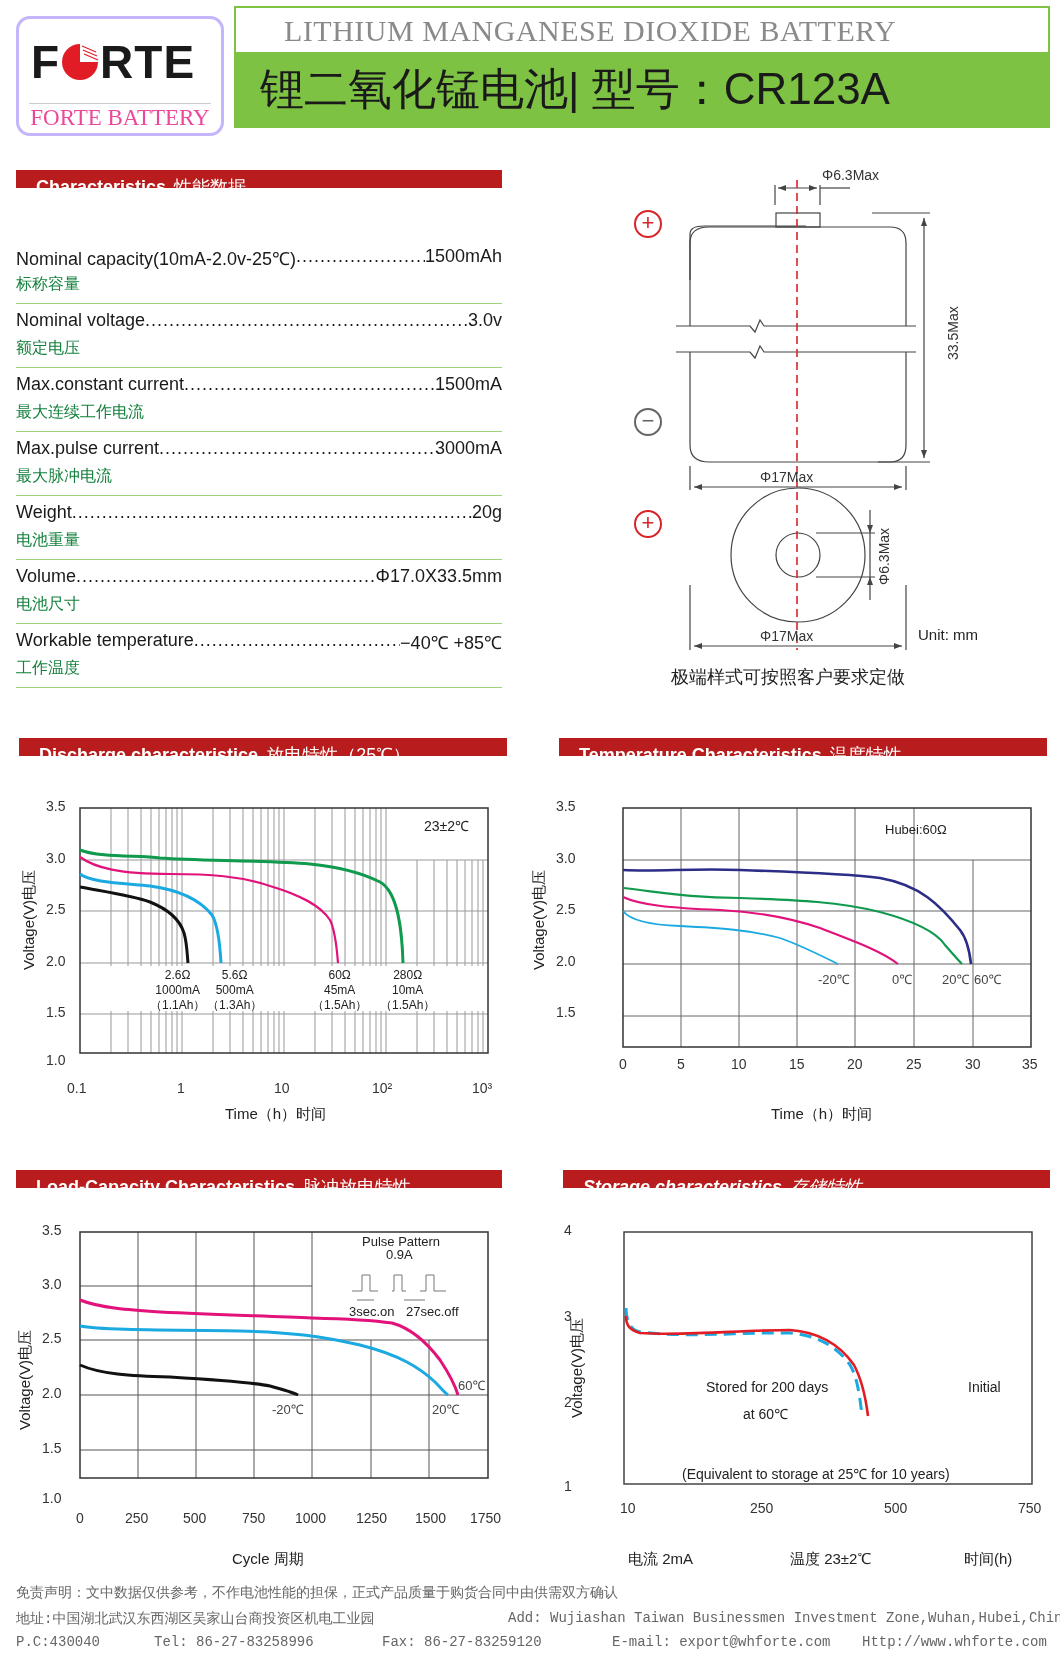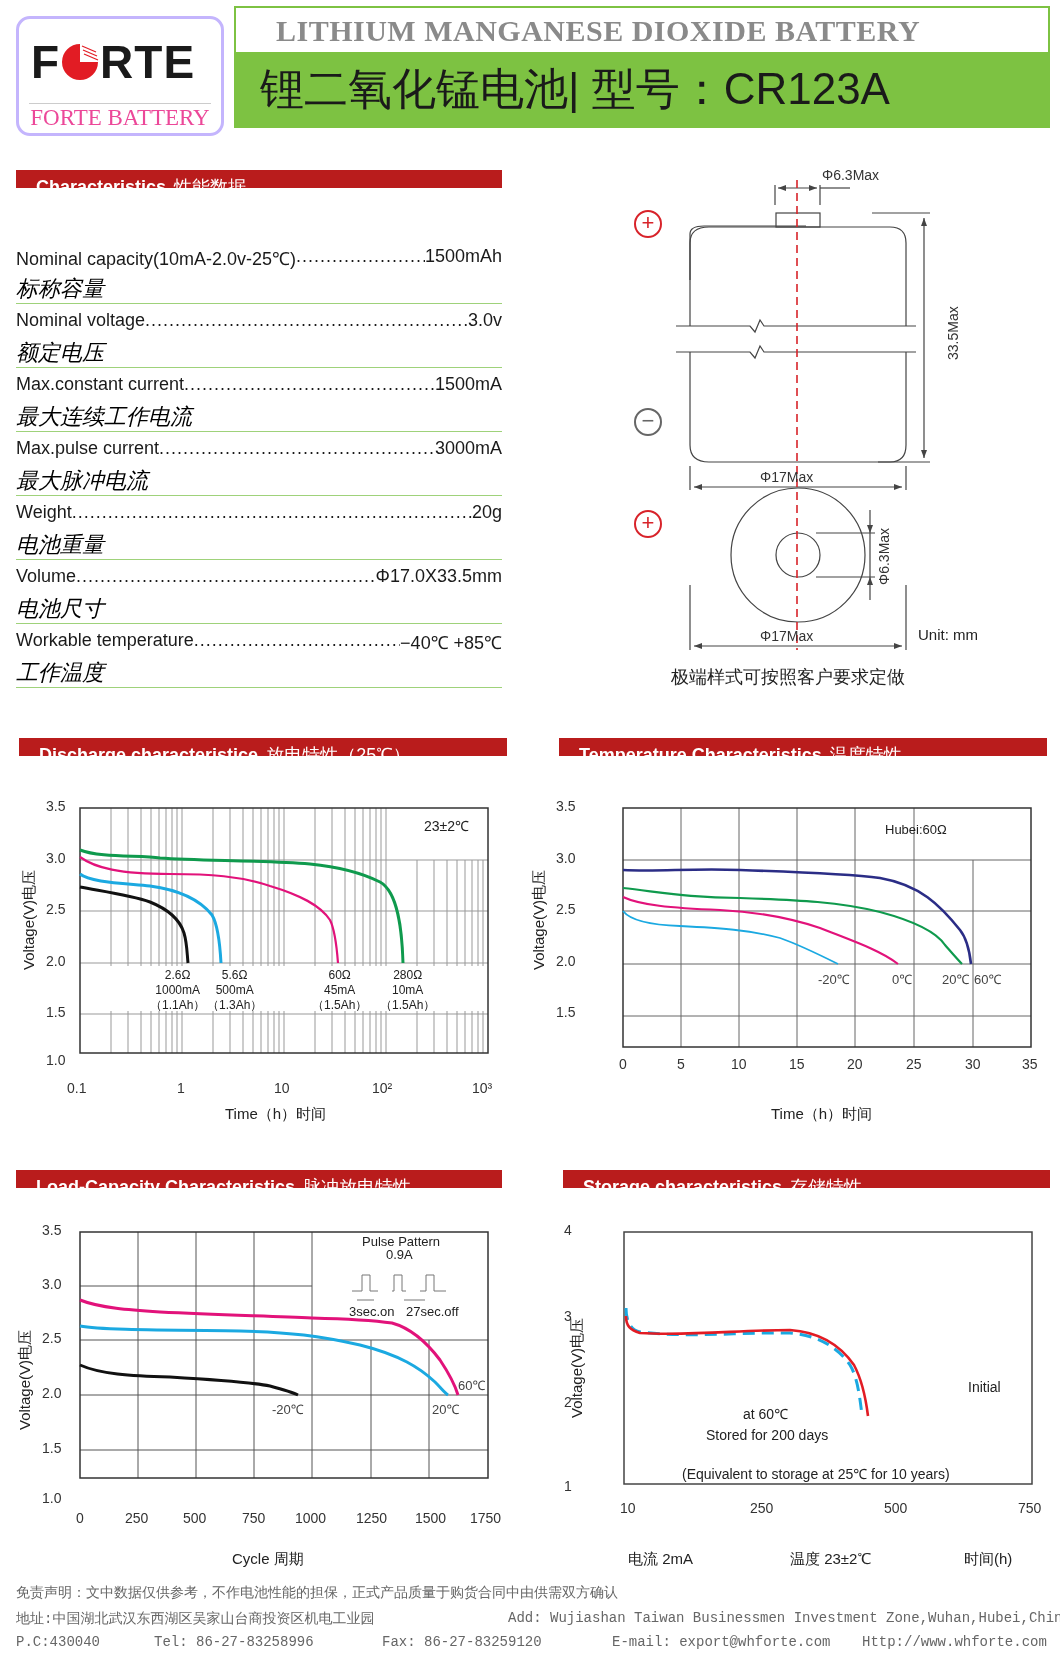--- a/index.html
+++ b/index.html
@@ -4,35 +4,35 @@
 <style>
   html,body{margin:0;padding:0;background:#fff;}
   body{width:1060px;height:1659px;position:relative;overflow:hidden;font-family:"Liberation Sans",sans-serif;color:#222;}
   .abs{position:absolute;}
   
   .logo-box{left:16px;top:16px;width:208px;height:120px;border:3px solid #c4b5fd;border-radius:14px;box-sizing:border-box;background:#fff;}
   .logo-word{position:absolute;left:12px;top:16px;font-family:"Liberation Sans",sans-serif;font-weight:bold;font-size:46px;letter-spacing:1px;color:#1a1a1a;}
   .logo-sep{position:absolute;left:10px;right:10px;top:84px;border-top:1px solid #ccc;}
   .logo-sub{position:absolute;left:0;right:0;top:86px;text-align:center;font-family:"Liberation Serif",serif;font-size:23px;color:#ec4899;}
   .title-top{left:234px;top:6px;width:816px;height:46px;border:2px solid #7dc242;border-bottom:none;box-sizing:border-box;background:#fff;}
-  .title-top span{position:absolute;left:40px;top:6px;font-family:"Liberation Serif",serif;font-size:30px;color:#8a8a8a;letter-spacing:0.5px;font-weight:bold;}
+  .title-top span{position:absolute;left:48px;top:6px;font-family:"Liberation Serif",serif;font-size:30px;color:#8a8a8a;letter-spacing:0.5px;}
   .title-bottom{left:234px;top:52px;width:816px;height:76px;background:#7dc242;}
   .title-bottom span{position:absolute;left:26px;top:8px;font-family:"Liberation Sans",sans-serif;font-size:44px;color:#1a1a1a;}
   
   .sec{background:#b91c1c;height:18px;color:#fff;font-weight:bold;font-size:18px;line-height:34px;box-sizing:border-box;padding-left:20px;}
   .sec .cn{font-weight:normal;margin-left:8px;}
   
   .spec{left:16px;width:486px;}
   .spec-row{border-bottom:1.5px solid #9fd27a;height:63px;position:relative;}
   .spec-en{position:absolute;left:0;right:0;top:6px;font-size:18px;color:#1a1a1a;white-space:nowrap;overflow:hidden;display:flex;}
   .spec-en .lbl{flex:none;}
   .spec-en .dots{flex:1;overflow:hidden;letter-spacing:1px;}
   .spec-en .dots::after{content:"......................................................................................................";}
   .spec-en .val{flex:none;}
-  .spec-cn{position:absolute;left:0;top:34px;font-size:22px;color:#000000;font-style:italic;}
+  .spec-cn{position:absolute;left:0;top:34px;font-size:16px;color:#15803d;}
   
   .t{position:absolute;white-space:nowrap;}
   .tick{font-size:14px;color:#333;}
   .rot{transform:rotate(-90deg);transform-origin:left top;}
   .foot{font-family:"Liberation Mono",monospace;font-size:14px;color:#666;}
 </style>
 </head>
 <body>
 
 <div class="abs logo-box">
@@ -332,39 +332,39 @@
   <div class="t tick" style="left:356px;top:290px;">1250</div>
   <div class="t tick" style="left:415px;top:290px;">1500</div>
   <div class="t tick" style="left:470px;top:290px;">1750</div>
   <div class="t" style="left:232px;top:330px;font-size:15px;">Cycle 周期</div>
   <div class="t rot" style="left:16px;top:210px;font-size:15px;">Voltage(V)电压</div>
   <div class="t" style="left:272px;top:180px;font-size:13px;color:#444;">-20℃</div>
   <div class="t" style="left:432px;top:180px;font-size:13px;color:#444;">20℃</div>
   <div class="t" style="left:458px;top:156px;font-size:13px;color:#444;">60℃</div>
 </div>
 
-<div class="abs sec" style="left:563px;top:1170px;width:487px;">
+<div class="abs sec" style="left:563px;top:1170px;width:487px;font-style:italic;">
   <span>Storage characteristics</span><span class="cn">存储特性</span>
 </div>
 <div class="abs" style="left:540px;top:1220px;width:520px;height:350px;">
   <svg width="520" height="270" style="position:absolute;left:0;top:0">
     <rect x="84" y="12" width="408" height="252" fill="none" stroke="#444" stroke-width="1.5"></rect>
     <path d="M86 88 C 86 100, 90 110, 100 112 C 150 118, 200 112, 250 113 C 280 115, 300 130, 310 145 C 318 158, 320 180, 322 195" fill="none" stroke="#1ba9e1" stroke-width="3" stroke-dasharray="12,7"></path>
     <path d="M86 96 C 86 106, 90 110, 100 113 C 150 116, 200 110, 250 110 C 280 112, 300 125, 314 145 C 322 160, 326 180, 328 196" fill="none" stroke="#e21c24" stroke-width="2.6"></path>
   </svg>
   <div class="t tick" style="left:24px;top:2px;">4</div>
   <div class="t tick" style="left:24px;top:88px;">3</div>
   <div class="t tick" style="left:24px;top:174px;">2</div>
   <div class="t tick" style="left:24px;top:258px;">1</div>
   <div class="t tick" style="left:80px;top:280px;">10</div>
   <div class="t tick" style="left:210px;top:280px;">250</div>
   <div class="t tick" style="left:344px;top:280px;">500</div>
   <div class="t tick" style="left:478px;top:280px;">750</div>
   <div class="t rot" style="left:28px;top:198px;font-size:15px;">Voltage(V)电压</div>
-  <div class="t" style="left:166px;top:159px;font-size:14px;margin-top:48px;">Stored for 200 days</div>
+  <div class="t" style="left:166px;top:159px;font-size:14px;">Stored for 200 days</div>
   <div class="t" style="left:203px;top:184px;font-size:14px;">at 60℃</div>
   <div class="t" style="left:428px;top:159px;font-size:14px;">Initial</div>
   <div class="t" style="left:142px;top:244px;font-size:14px;">(Equivalent to storage at 25℃ for 10 years)</div>
   <div class="t" style="left:88px;top:330px;font-size:15px;">电流  2mA</div>
   <div class="t" style="left:250px;top:330px;font-size:15px;">温度  23±2℃</div>
   <div class="t" style="left:424px;top:330px;font-size:15px;">时间(h)</div>
 </div>
 
 <div class="t foot" style="left:16px;top:1584px;font-family:'Liberation Sans',sans-serif;">免责声明：文中数据仅供参考，不作电池性能的担保，正式产品质量于购货合同中由供需双方确认</div>
 <div class="t foot" style="left:16px;top:1610px;">地址:中国湖北武汉东西湖区吴家山台商投资区机电工业园</div>

